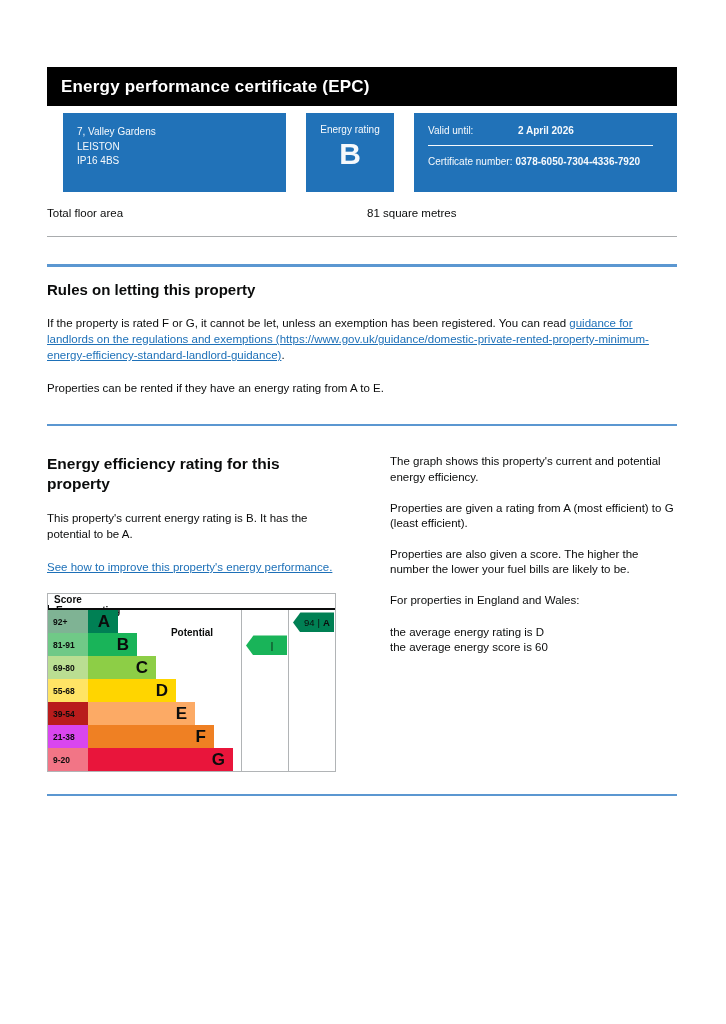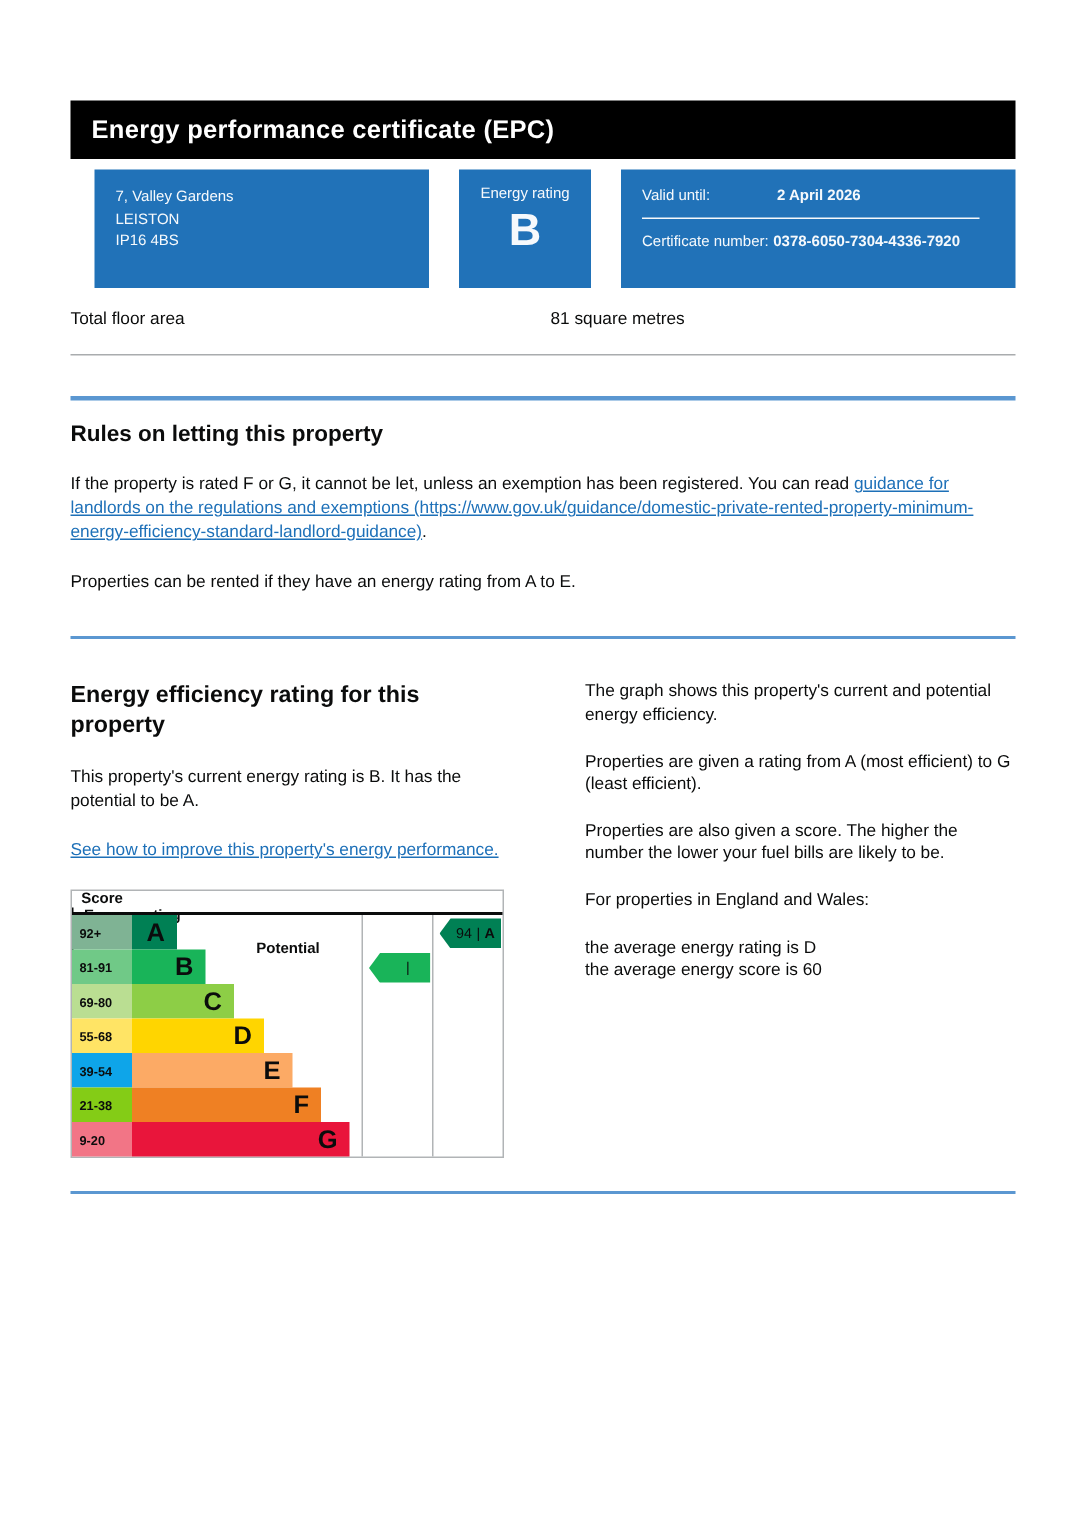--- a/index.html
+++ b/index.html
@@ -144,25 +144,25 @@
             </div>
             <div class="epc-row">
               <div class="epc-score" style="background: rgb(186, 222, 146);">69-80</div>
               <div class="epc-bar" style="width: 68px; background: rgb(141, 206, 70);">C</div>
             </div>
             <div class="epc-row">
               <div class="epc-score" style="background: rgb(255, 228, 101);">55-68</div>
               <div class="epc-bar" style="width: 88px; background: rgb(255, 213, 0);">D</div>
             </div>
             <div class="epc-row">
-              <div class="epc-score" style="background: #0ea5e9;">39-54</div>
+              <div class="epc-score" style="background: #b91c1c;">39-54</div>
               <div class="epc-bar" style="width: 107px; background: rgb(252, 170, 101);">E</div>
             </div>
             <div class="epc-row">
-              <div class="epc-score" style="background: #84cc16;">21-38</div>
+              <div class="epc-score" style="background: #d946ef;">21-38</div>
               <div class="epc-bar" style="width: 126px; background: rgb(239, 128, 35);">F</div>
             </div>
             <div class="epc-row">
               <div class="epc-score" style="background: rgb(242, 117, 134);">9-20</div>
               <div class="epc-bar" style="width: 145px; background: rgb(233, 21, 59);">G</div>
             </div>
             <div class="vline" style="left: 193px;"></div>
             <div class="vline" style="left: 240px;"></div>
             <div class="epc-arrow" style="background: rgb(25, 180, 89); left: 198px; top: 25px; gap: 30px;">
               <span>82</span>

